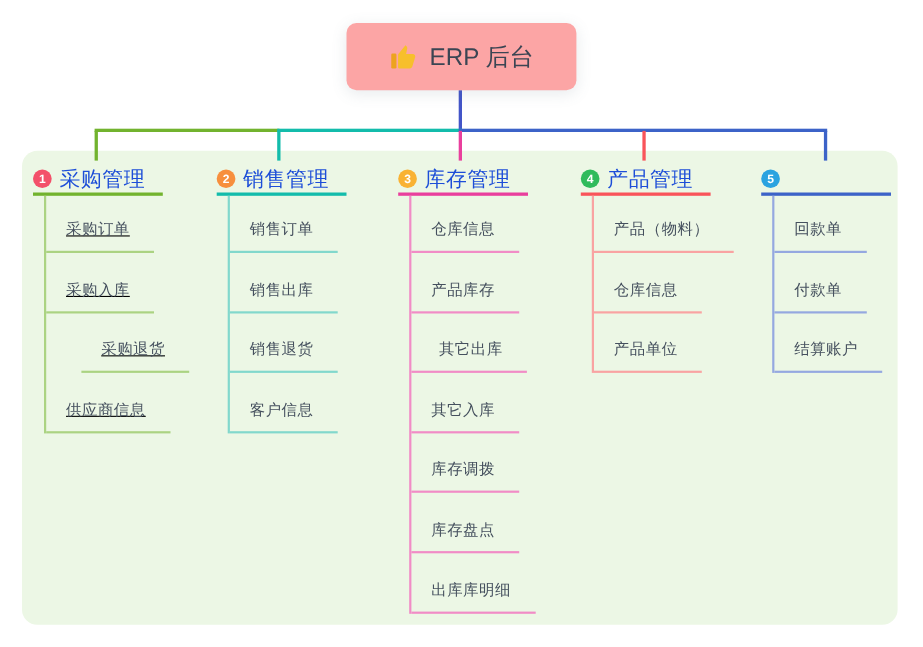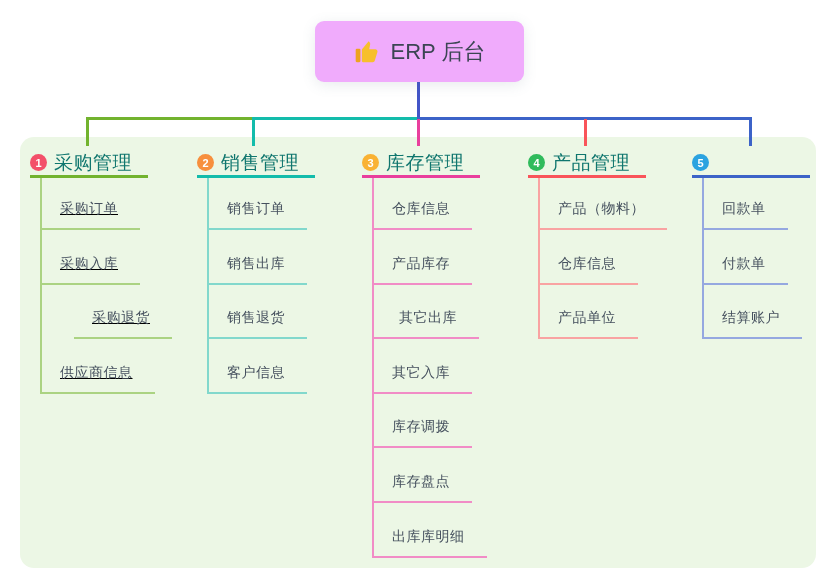--- a/index.html
+++ b/index.html
@@ -18,21 +18,21 @@
     left:20px; top:137px;
     width:796px; height:431px;
     background:#ecf7e5;
     border-radius:14px;
   }
   
   #root-node {
     position:absolute;
     left:315px; top:21px;
     width:209px; height:61px;
-    background:#f0abfc;
+    background:#fca5a5;
     border-radius:9px;
     box-shadow:0 3px 14px rgba(90,110,130,0.14);
     display:flex; align-items:center; justify-content:center;
     gap:10px;
     z-index:3;
   }
   #root-node .thumb { width:27px; height:27px; display:block; }
   #root-title {
     font-size:22px;
     font-weight:500;
@@ -55,21 +55,21 @@
     width:17px; height:17px;
     border-radius:50%;
     color:#ffffff;
     font-size:11px; font-weight:bold;
     display:flex; align-items:center; justify-content:center;
     flex:0 0 auto;
   }
   .branch-label {
     font-size:19px;
     font-weight:500;
-    color:#0f766e;
+    color:#1d4ed8;
     white-space:nowrap;
     letter-spacing:0.5px;
   }
   .children {
     margin-left:10px;
     border-left:2px solid #ccc;
     width:-moz-fit-content;
     width:fit-content;
   }
   .child {

